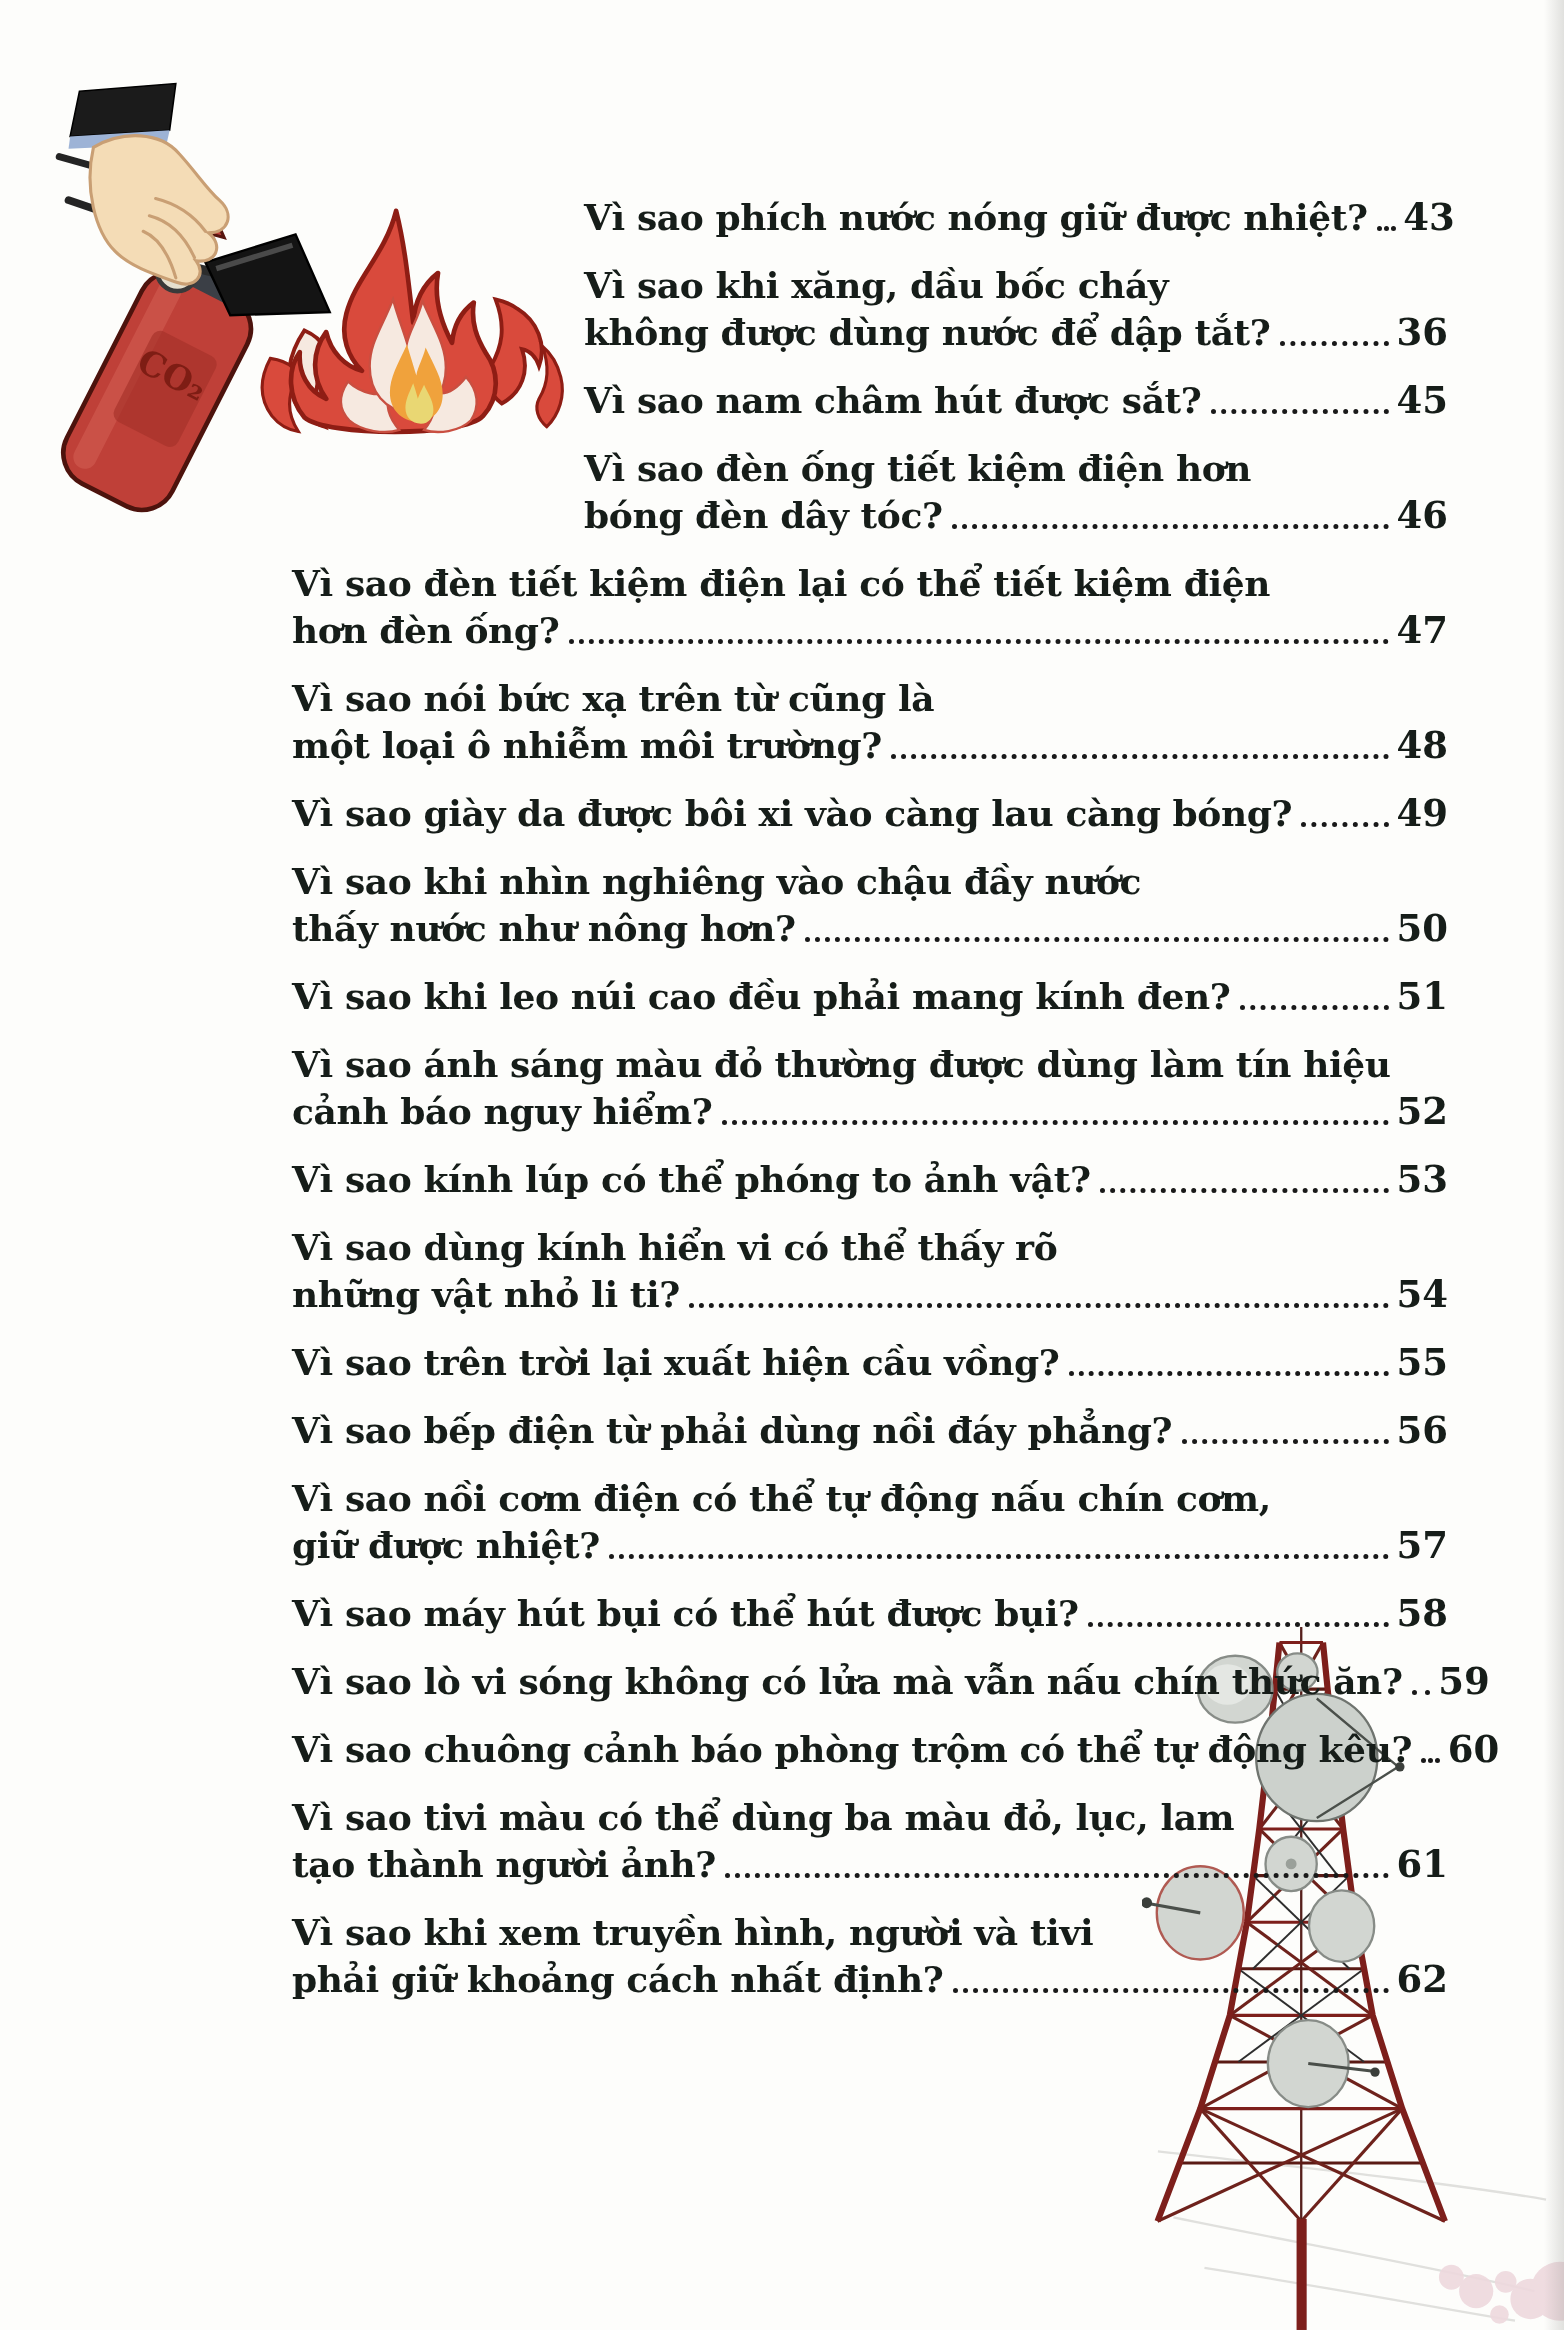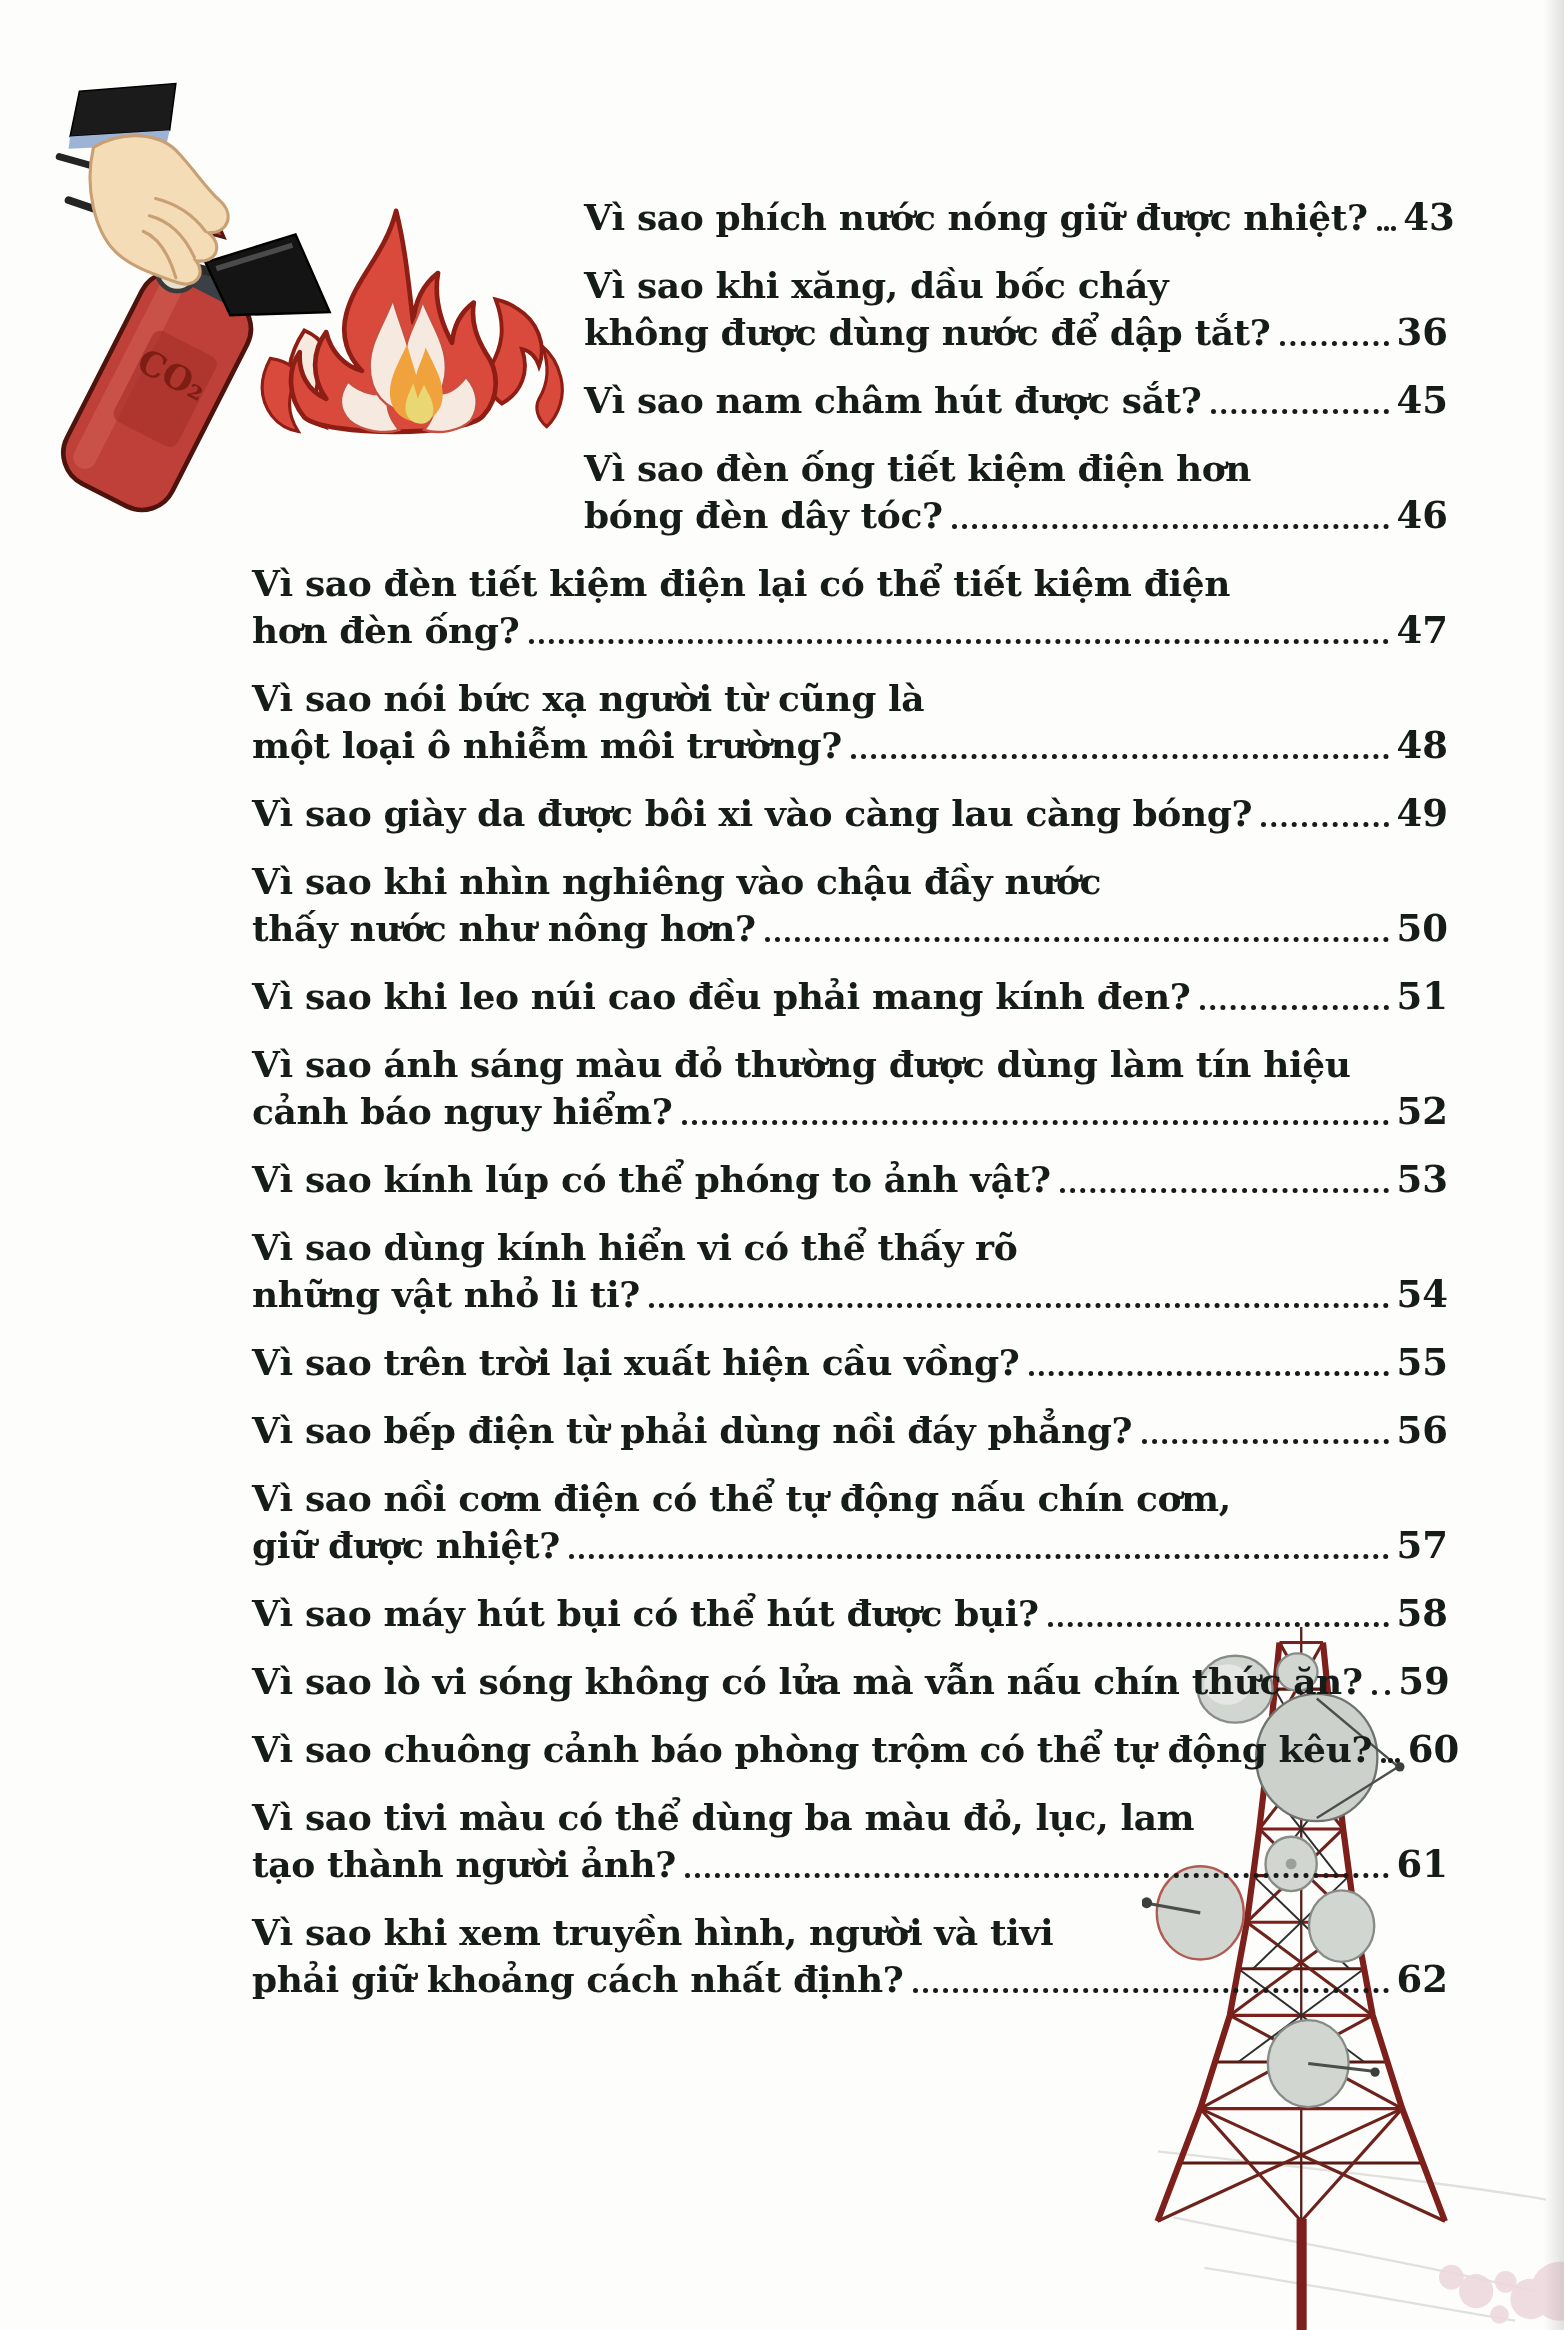--- a/index.html
+++ b/index.html
@@ -12,21 +12,21 @@
     color:#161d19;
   }
   
   .toc{
     position:absolute;
     left:252px;top:194px;
     width:1196px;
     display:flex;flex-direction:column;gap:21px;
     z-index:3;
   }
-  .entry{display:block;}
+  .entry{display:block;margin-left:40px;}
   .entry.indent{margin-left:332px;}
   .entry .line{display:flex;align-items:flex-end;flex-wrap:nowrap;}
   .q{
     font-size:36px;line-height:47px;font-weight:700;
     letter-spacing:-0.4px;white-space:nowrap;
   }
   .leader{
     flex:1 1 auto;min-width:18.6px;
     border-bottom:5.4px dotted #191919;
     margin:0 7.8px 10px 9.3px;
@@ -235,21 +235,21 @@
           <span class="q">Vì sao đèn tiết kiệm điện lại có thể tiết kiệm điện</span>
         </div>
         <div class="line last">
           <span class="q">hơn đèn ống?</span>
           <span class="leader"></span>
           <span class="pg">47</span>
         </div>
       </div>
       <div class="entry">
         <div class="line">
-          <span class="q">Vì sao nói bức xạ người từ cũng là</span>
+          <span class="q">Vì sao nói bức xạ trên từ cũng là</span>
         </div>
         <div class="line last">
           <span class="q">một loại ô nhiễm môi trường?</span>
           <span class="leader"></span>
           <span class="pg">48</span>
         </div>
       </div>
       <div class="entry">
         <div class="line last">
           <span class="q">Vì sao giày da được bôi xi vào càng lau càng bóng?</span>

